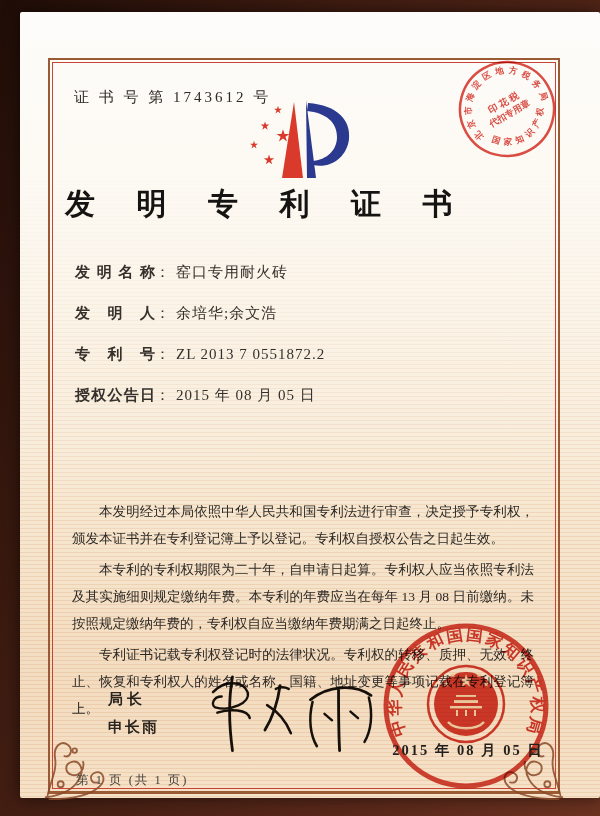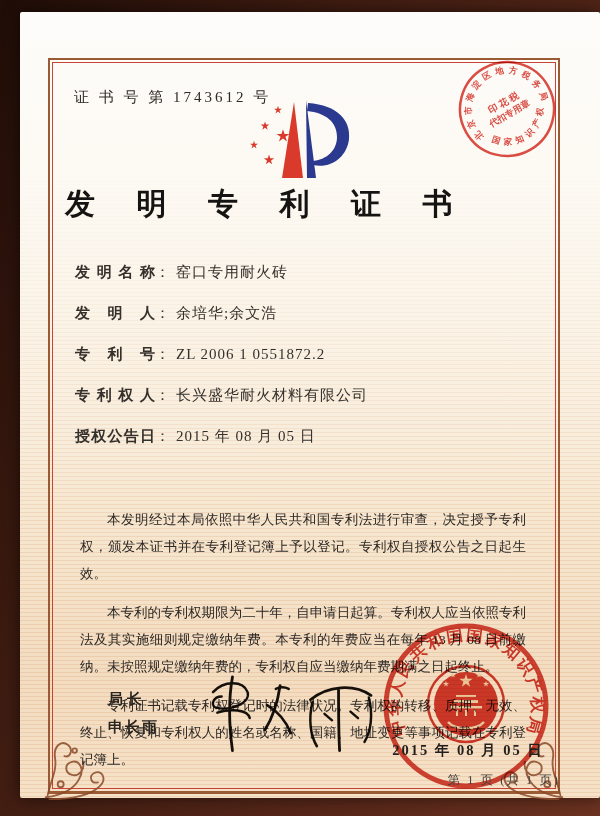--- a/index.html
+++ b/index.html
@@ -30,36 +30,36 @@
     font-size:30px;font-weight:bold;letter-spacing:17px;text-indent:17px;color:#161412;}
 
   .fields{position:absolute;left:55px;top:240px;right:60px;}
   .field-row{height:41px;line-height:41px;font-size:15px;color:#35302b;white-space:nowrap;}
   .field-label{display:inline-block;width:80px;text-align:justify;text-align-last:justify;letter-spacing:0;font-weight:bold;}
   .field-colon{margin-right:6px;}
   .field-value{letter-spacing:1px;}
 
   .body-text{position:absolute;left:48px;top:482px;width:470px;
     font-size:13.5px;line-height:27px;text-align:justify;color:#2d2824;}
-  .body-text p{margin:12px;text-indent:2em;}
+  .body-text p{margin:4px;text-indent:2em;}
 
   .sig-title{position:absolute;left:88px;top:678px;font-size:15px;font-weight:600;letter-spacing:4px;color:#2b2520;
     font-family:Liberation Sans, sans-serif;}
   .sig-name{position:absolute;left:88px;top:706px;font-size:15px;font-weight:600;letter-spacing:2px;color:#2b2520;
     font-family:"Liberation Sans","DejaVu Sans",sans-serif;text-align:center;}
   .sig-hand{position:absolute;left:172px;top:652px;width:200px;height:92px;mix-blend-mode:multiply;}
 
   .seal-main{position:absolute;left:356px;top:604px;width:180px;height:180px;
     mix-blend-mode:multiply;opacity:.92;}
   .seal-date{position:absolute;left:330px;top:729px;width:236px;text-align:center;
     font-size:14.5px;font-weight:bold;letter-spacing:2px;color:#241f1c;z-index:5;}
   .seal-tax{position:absolute;left:432px;top:42px;width:110px;height:110px;
     transform:rotate(-30deg);mix-blend-mode:multiply;opacity:.88;}
 
-  .footer{position:absolute;left:28px;right:40px;top:760px;text-align:right;
+  .footer{position:absolute;left:28px;right:40px;top:760px;text-align:left;
     font-size:12.5px;letter-spacing:2px;color:#46403a;margin-left:28px;}
 </style>
 </head>
 <body>
 
 <div class="page">
 
   <div class="frame">
     <div class="frame-inner"></div>
     <svg class="flourish bl" viewBox="0 0 90 90">
@@ -103,24 +103,21 @@
   <div class="title">发 明 专 利 证 书</div>
 
   <div class="fields">
     <div class="field-row">
       <span class="field-label">发明名称</span><span class="field-colon">：</span><span class="field-value">窑口专用耐火砖</span>
     </div>
     <div class="field-row">
       <span class="field-label">发明人</span><span class="field-colon">：</span><span class="field-value">余培华;余文浩</span>
     </div>
     <div class="field-row">
-      <span class="field-label">专利号</span><span class="field-colon">：</span><span class="field-value">ZL 2006 1 0551872.2</span>
-    </div>
-    <div class="field-row">
-      <span class="field-label">专利权人</span><span class="field-colon">：</span><span class="field-value">长兴盛华耐火材料有限公司</span>
+      <span class="field-label">专利号</span><span class="field-colon">：</span><span class="field-value">ZL 2013 7 0551872.2</span>
     </div>
     <div class="field-row">
       <span class="field-label">授权公告日</span><span class="field-colon">：</span><span class="field-value">2015 年 08 月 05 日</span>
     </div>
   </div>
 
   <div class="body-text">
     <p>本发明经过本局依照中华人民共和国专利法进行审查，决定授予专利权，颁发本证书并在专利登记簿上予以登记。专利权自授权公告之日起生效。</p>
     <p>本专利的专利权期限为二十年，自申请日起算。专利权人应当依照专利法及其实施细则规定缴纳年费。本专利的年费应当在每年 13 月 08 日前缴纳。未按照规定缴纳年费的，专利权自应当缴纳年费期满之日起终止。</p>
     <p>专利证书记载专利权登记时的法律状况。专利权的转移、质押、无效、终止、恢复和专利权人的姓名或名称、国籍、地址变更等事项记载在专利登记簿上。</p>

